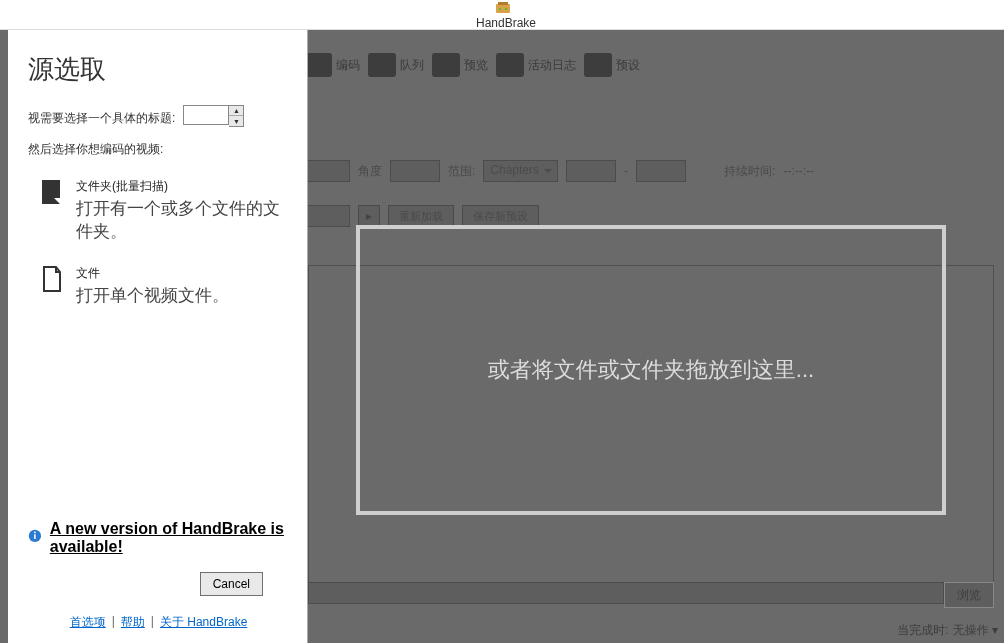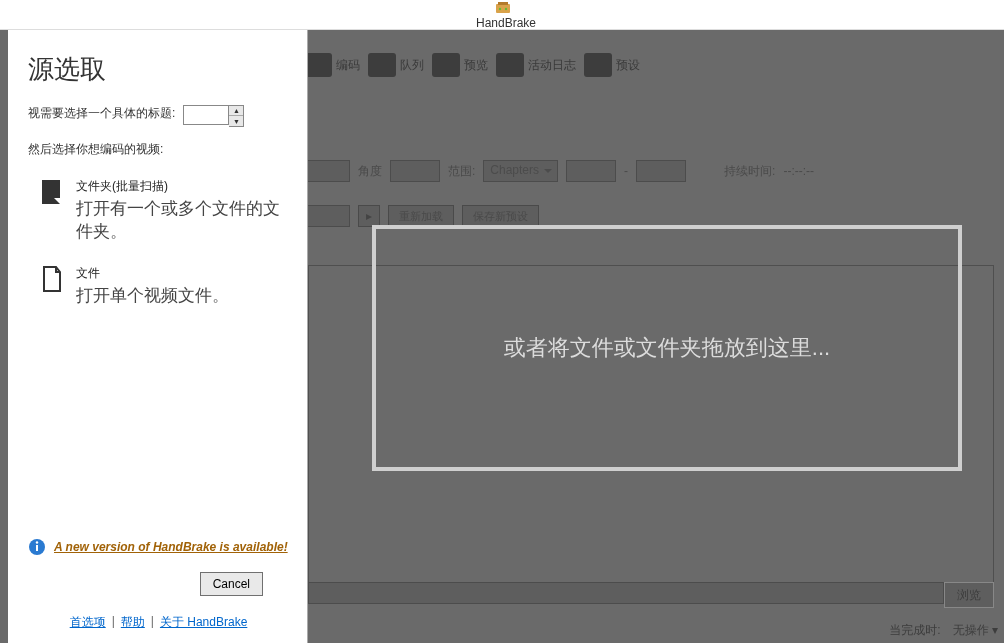--- a/index.html
+++ b/index.html
@@ -115,22 +115,22 @@
 .bg-arrow {
   width: 22px; height: 22px;
   border: 1px solid #4a4a4a;
   background: #5e5e5e;
   display: flex; align-items: center; justify-content: center;
   color: #444;
 }
 
 .drop-zone {
   position: absolute;
-  left: 372px; top: 195px;
-  width: 590px; height: 246px;
+  left: 356px; top: 195px;
+  width: 590px; height: 290px;
   border: 4px solid #cfcfcf;
   display: flex; align-items: center; justify-content: center;
 }
 .drop-zone .msg {
   color: #dcdcdc;
   font-size: 22px;
   font-weight: 300;
 }
 
 .bg-content-border {
@@ -150,21 +150,21 @@
   margin-left: auto;
   background: #5e5e5e;
   border: 1px solid #888;
   padding: 4px 12px;
   color: #3d3d3d;
 }
 
 .bg-status {
   position: absolute;
   right: 6px; bottom: 4px;
-  display: flex; align-items: center; gap: 12px;
+  display: flex; align-items: center; gap: 4px;
   color: #3d3d3d;
   justify-content: space-between;
 }
 .bg-status .dd {
   color: #3d3d3d;
 }
 
 
 .side-panel {
   position: absolute;
@@ -177,21 +177,21 @@
   display: flex;
   flex-direction: column;
 }
 .sp-title {
   font-size: 26px;
   font-weight: 300;
   color: #333;
   margin-bottom: 18px;
 }
 .sp-row {
-  display: flex; align-items: flex-start;
+  display: flex; align-items: flex-end;
   font-size: 12px;
   color: #333;
   margin-bottom: 14px;
 }
 .sp-spinner {
   display: flex;
   margin-left: 8px;
 }
 .sp-spinner input {
   width: 46px; height: 20px;
@@ -238,25 +238,24 @@
 }
 
 .sp-spacer { flex: 1; }
 
 .update-row {
   display: flex; align-items: center;
   gap: 8px;
   margin-bottom: 16px;
 }
 .update-link {
-  color: #a16207;
+  color: #000000;
   font-weight: 600;
   text-decoration: underline;
-  font-size: 12px;
-  font-style: italic;
+  font-size: 16px;
 }
 .info-icon {
   width: 18px; height: 18px;
 }
 
 .cancel-row {
   display: flex;
   margin-bottom: 18px;
 }
 .cancel-btn {

